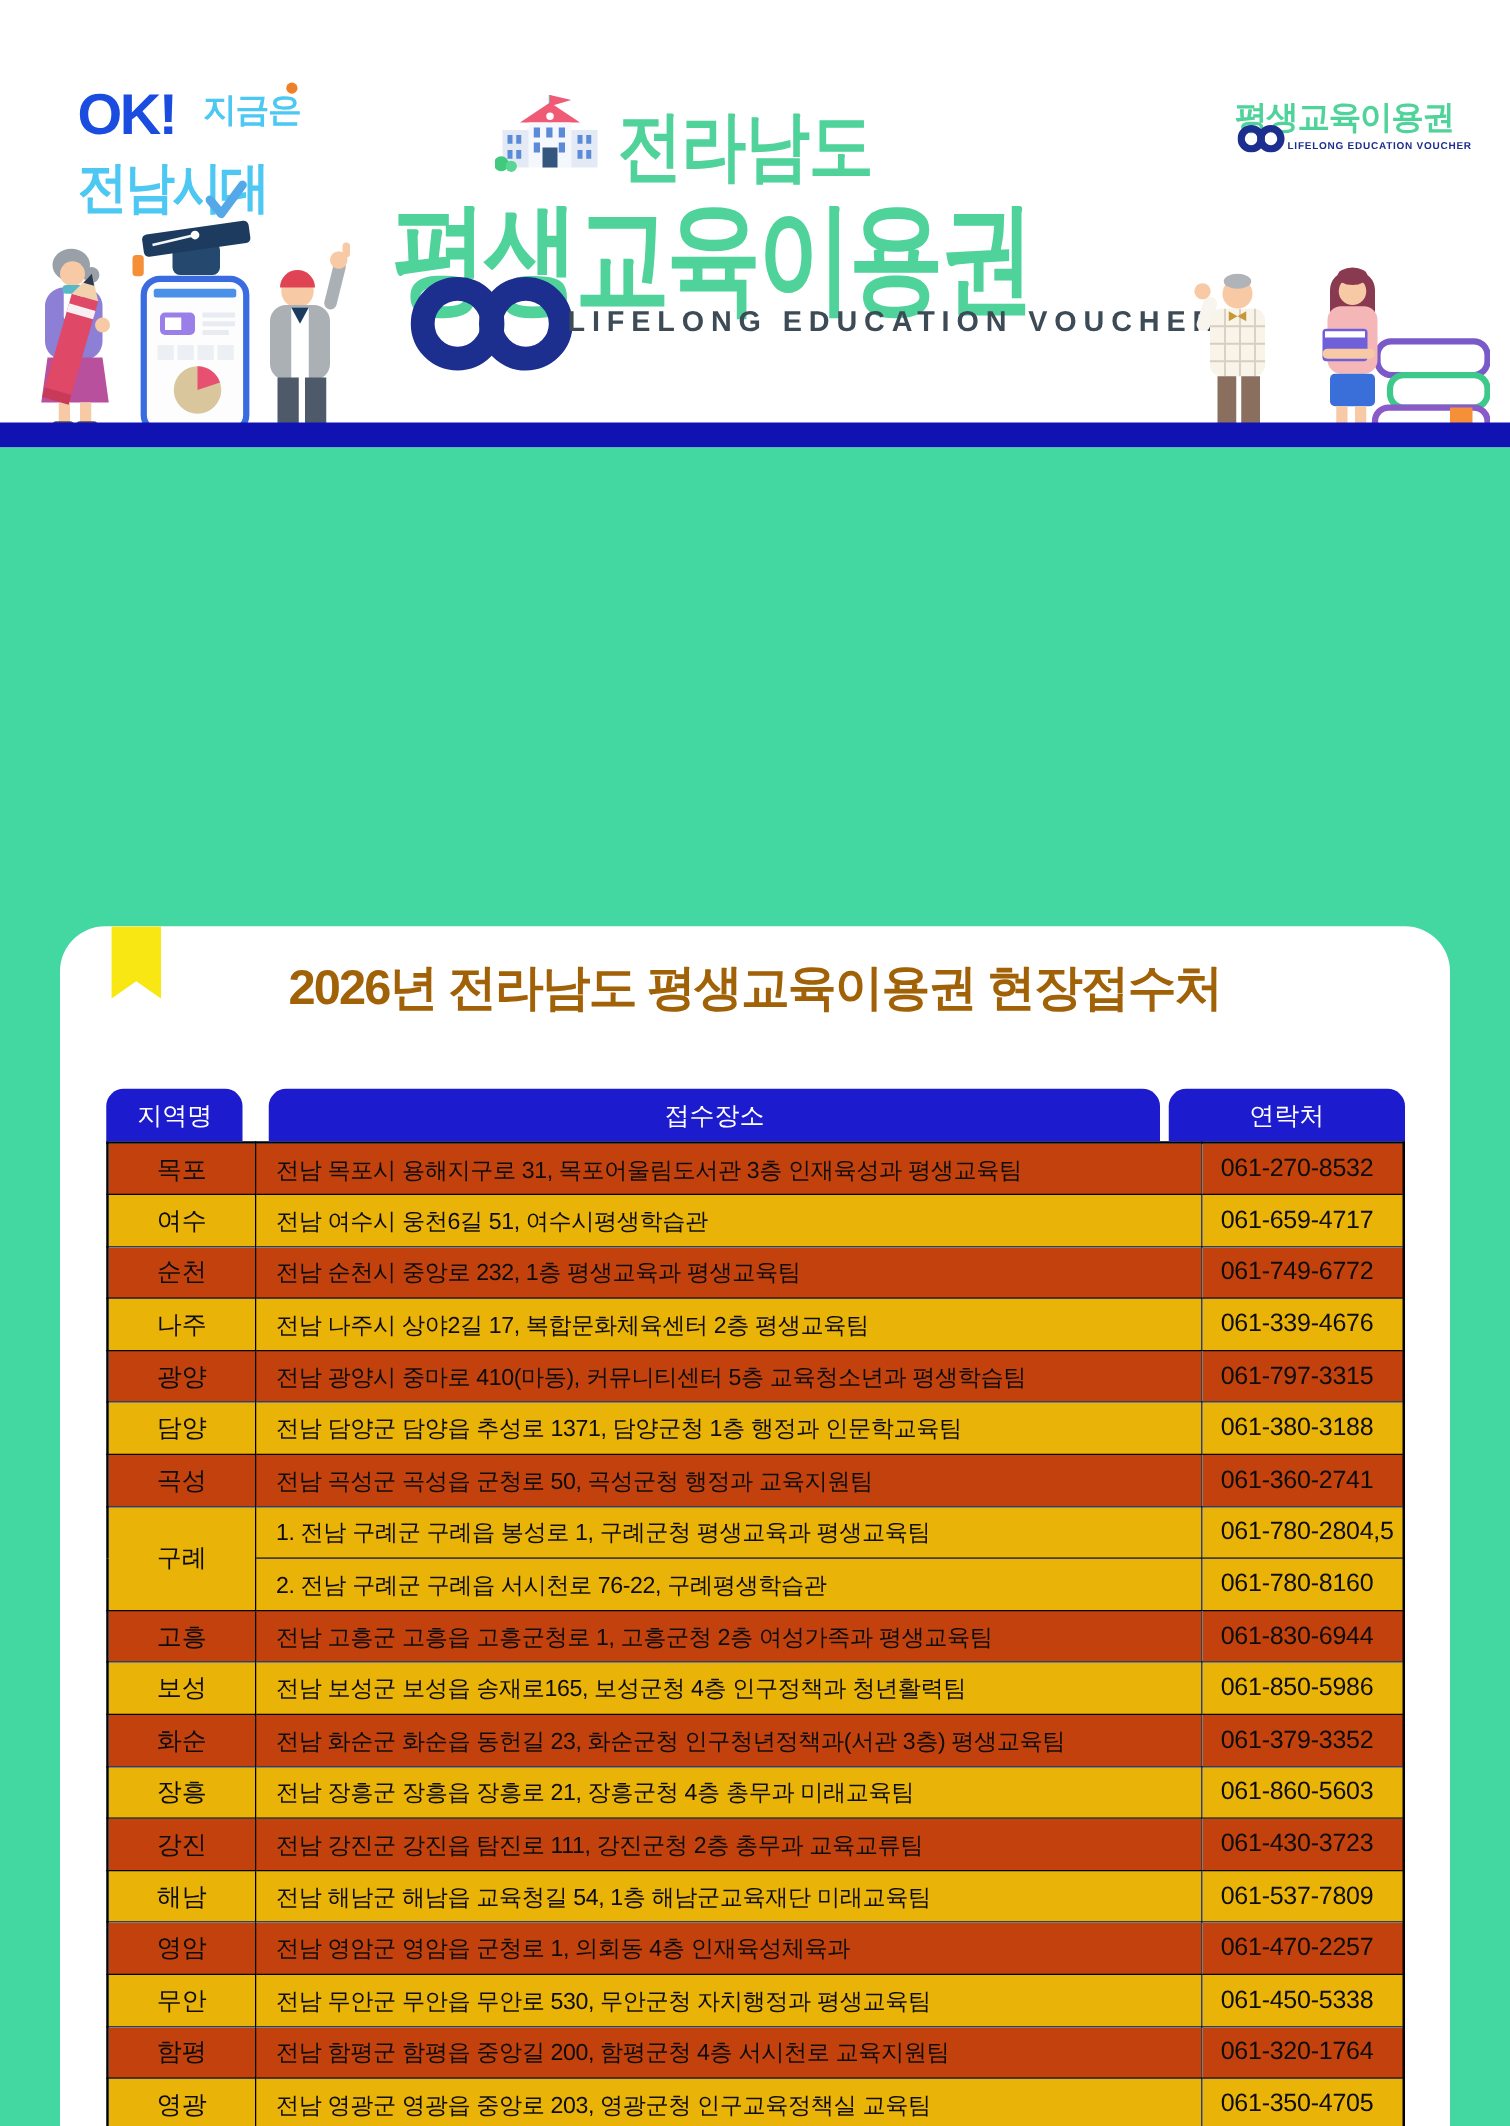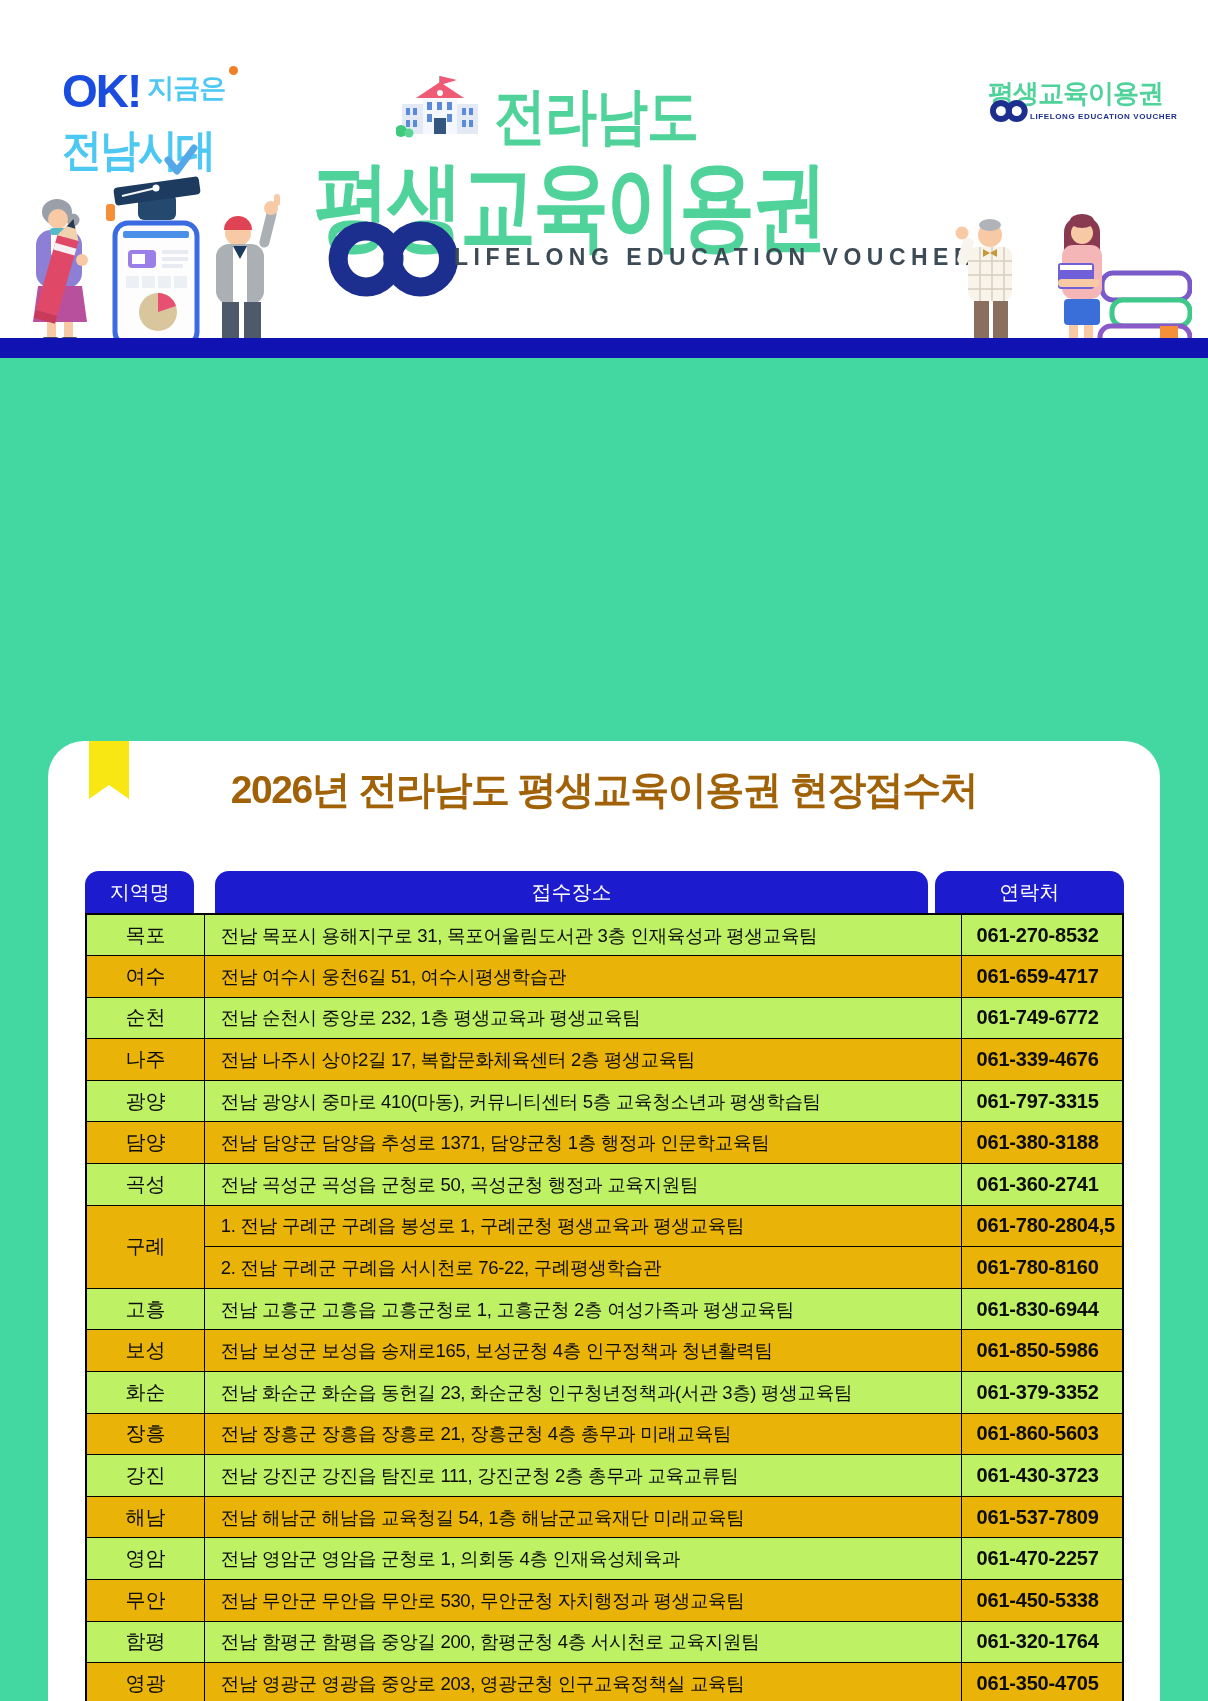--- a/index.html
+++ b/index.html
@@ -8,21 +8,21 @@
 
   
   .top-area{position:absolute;left:0;top:0;width:1208px;height:338px;background:#ffffff;}
   .ground-bar{position:absolute;left:0;top:338px;width:1208px;height:20px;background:#1013b2;}
   .green-area{position:absolute;left:0;top:358px;width:1208px;height:1343px;background:#43d7a2;}
 
   
   .badge{position:absolute;left:62px;top:64px;width:200px;height:130px;}
   .badge-line1{white-space:nowrap;}
   .badge-ok{font-size:46px;font-weight:900;color:#1b4ce0;letter-spacing:-2px;}
-  .badge-now{font-size:27px;font-weight:900;color:#4cc8f2;letter-spacing:-1px;margin-left:7px;vertical-align:10px;}
+  .badge-now{font-size:27px;font-weight:900;color:#4cc8f2;letter-spacing:-1px;margin-left:22px;vertical-align:10px;}
   .badge-dot{position:absolute;left:167px;top:2px;width:9px;height:9px;border-radius:50%;background:#f08028;}
   .badge-era{display:inline-block;font-size:40px;font-weight:900;color:#4cc8f2;letter-spacing:-2px;transform:scaleY(1.1);transform-origin:top left;margin-top:2px;}
 
   
   .main-logo{position:absolute;left:308px;top:62px;width:560px;height:240px;}
   .ml-school{position:absolute;left:88px;top:12px;}
   .ml-region{position:absolute;left:186px;top:14px;font-size:52px;font-weight:900;color:#4fd39a;letter-spacing:-1px;transform:scaleY(1.18);transform-origin:top left;white-space:nowrap;}
   .ml-title{position:absolute;left:6px;top:80px;font-size:76px;font-weight:900;color:#4fd39a;letter-spacing:-3px;transform:scaleY(1.28);transform-origin:top left;white-space:nowrap;}
   .ml-inf{position:absolute;left:20px;top:158px;}
   .ml-sub{position:absolute;left:146px;top:182px;font-size:23px;font-weight:800;color:#3d4b57;letter-spacing:5.5px;white-space:nowrap;}
@@ -45,22 +45,22 @@
   .thead-row{display:flex;width:1039px;height:42px;}
   .th{background:#1c1bce;color:#ffffff;font-size:20px;font-weight:400;display:flex;align-items:center;justify-content:center;border-radius:14px 14px 0 0;}
   .th-region{width:111px;}
   .th-place{width:722px;margin-left:21px;}
   .th-phone{width:192px;margin-left:7px;}
   table.tbl{border-collapse:collapse;width:1039px;table-layout:fixed;}
   table.tbl{border:2.5px solid #000;}
   .tbl td{border:1.5px solid #000;height:41.6px;padding:0;color:#0d0d0d;overflow:hidden;white-space:nowrap;}
   .td-region{width:114px;text-align:center;font-size:20px;font-weight:500;}
   .td-place{width:729px;text-align:left;padding-left:16px !important;font-size:18.5px;font-weight:500;letter-spacing:-0.3px;}
-  .td-phone{width:156px;text-align:left;padding-left:15px !important;font-size:20px;font-weight:700;letter-spacing:-0.2px;}
-  tr.row-cyan td{background:#bef264;}
+  .td-phone{width:156px;text-align:left;padding-left:15px !important;font-size:20px;font-weight:400;letter-spacing:-0.2px;}
+  tr.row-cyan td{background:#c2410c;}
   tr.row-white td{background:#eab308;}
 </style>
 </head>
 <body>
 
 <div class="page">
 
   <div class="top-area">
 
     <div class="badge">

